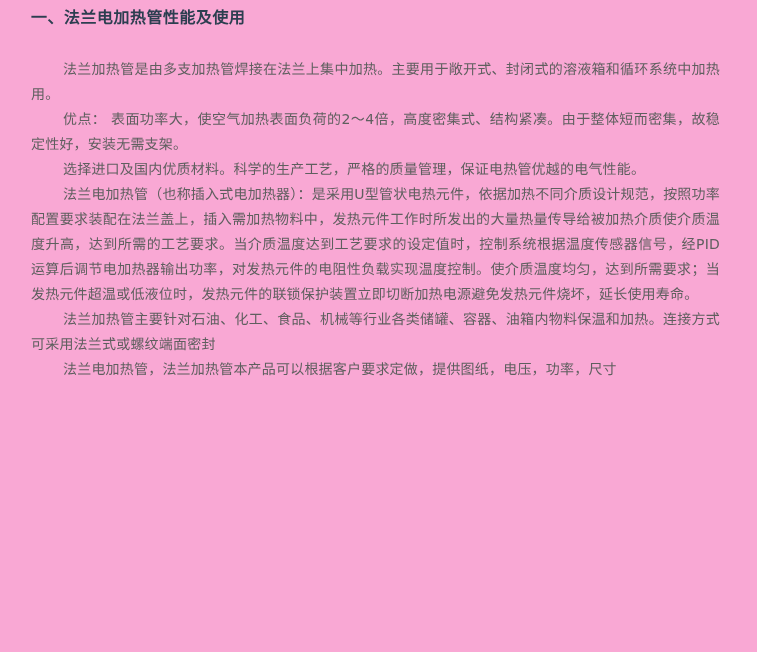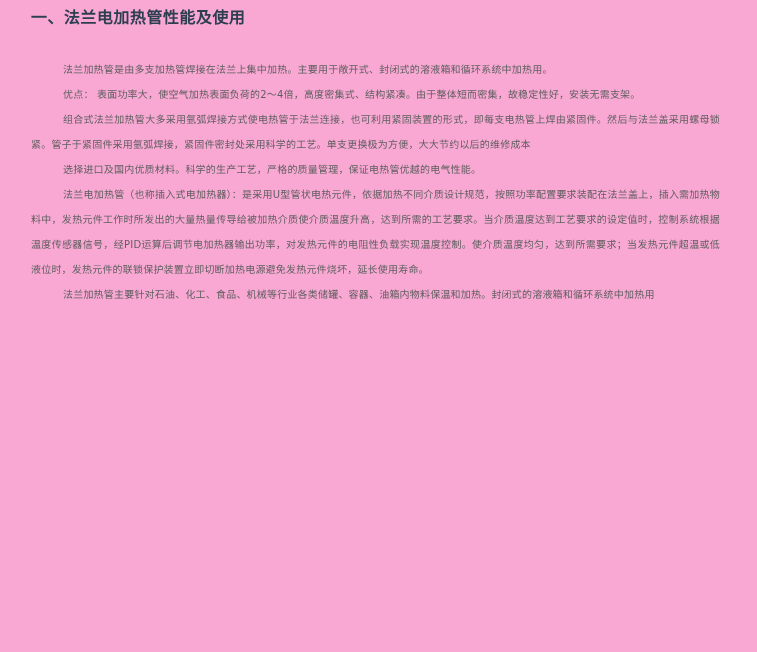--- a/index.html
+++ b/index.html
@@ -22,49 +22,49 @@
     font-weight: bold;
     color: #2c3e50;
     line-height: 19px;
     margin: 30px 0;
     letter-spacing: 0.5px;
   }
   .section-heading.first {
     margin-top: 3px;
   }
   .section-body p {
-    font-size: 10px;
+    font-size: 14px;
     color: #5f5f5f;
     line-height: 25px;
     margin: 0;
     text-indent: 32px;
     letter-spacing: 0.2px;
     text-align: justify;
   }
 </style>
 </head>
 <body>
 
 <div class="page">
 
   <div class="section">
     <h2 class="section-heading first">一、法兰电加热管性能及使用</h2>
     <div class="section-body">
       <p>法兰加热管是由多支加热管焊接在法兰上集中加热。主要用于敞开式、封闭式的溶液箱和循环系统中加热用。</p>
       <p>优点： 表面功率大，使空气加热表面负荷的2～4倍，高度密集式、结构紧凑。由于整体短而密集，故稳定性好，安装无需支架。</p>
-      <p>组合式法兰加热管大多采用氩弧焊接方式使电热管于法兰连接，也可利用紧固装置的形式，即每支电热管上焊由紧固件。然后与法兰盖采用螺母锁紧。管子于紧固件采用氩弧焊接，紧固件密封处采用科学的工艺。单支更换极为方便，大大节约以后的维修成本</p>
       <p>选择进口及国内优质材料。科学的生产工艺，严格的质量管理，保证电热管优越的电气性能。</p>
     </div>
   </div>
 
   <div class="section">
     <div class="section-body">
       <p>法兰电加热管（也称插入式电加热器）：是采用U型管状电热元件，依据加热不同介质设计规范，按照功率配置要求装配在法兰盖上，插入需加热物料中，发热元件工作时所发出的大量热量传导给被加热介质使介质温度升高，达到所需的工艺要求。当介质温度达到工艺要求的设定值时，控制系统根据温度传感器信号，经PID运算后调节电加热器输出功率，对发热元件的电阻性负载实现温度控制。使介质温度均匀，达到所需要求；当发热元件超温或低液位时，发热元件的联锁保护装置立即切断加热电源避免发热元件烧坏，延长使用寿命。</p>
     </div>
   </div>
 
   <div class="section">
     <div class="section-body">
-      <p>法兰加热管主要针对石油、化工、食品、机械等行业各类储罐、容器、油箱内物料保温和加热。封闭式的溶液箱和循环系统中加热用</p>
+      <p>法兰加热管主要针对石油、化工、食品、机械等行业各类储罐、容器、油箱内物料保温和加热。连接方式可采用法兰式或螺纹端面密封</p>
+      <p>法兰电加热管，法兰加热管本产品可以根据客户要求定做，提供图纸，电压，功率，尺寸</p>
     </div>
   </div>
 
 </div>
 
 </body></html>

